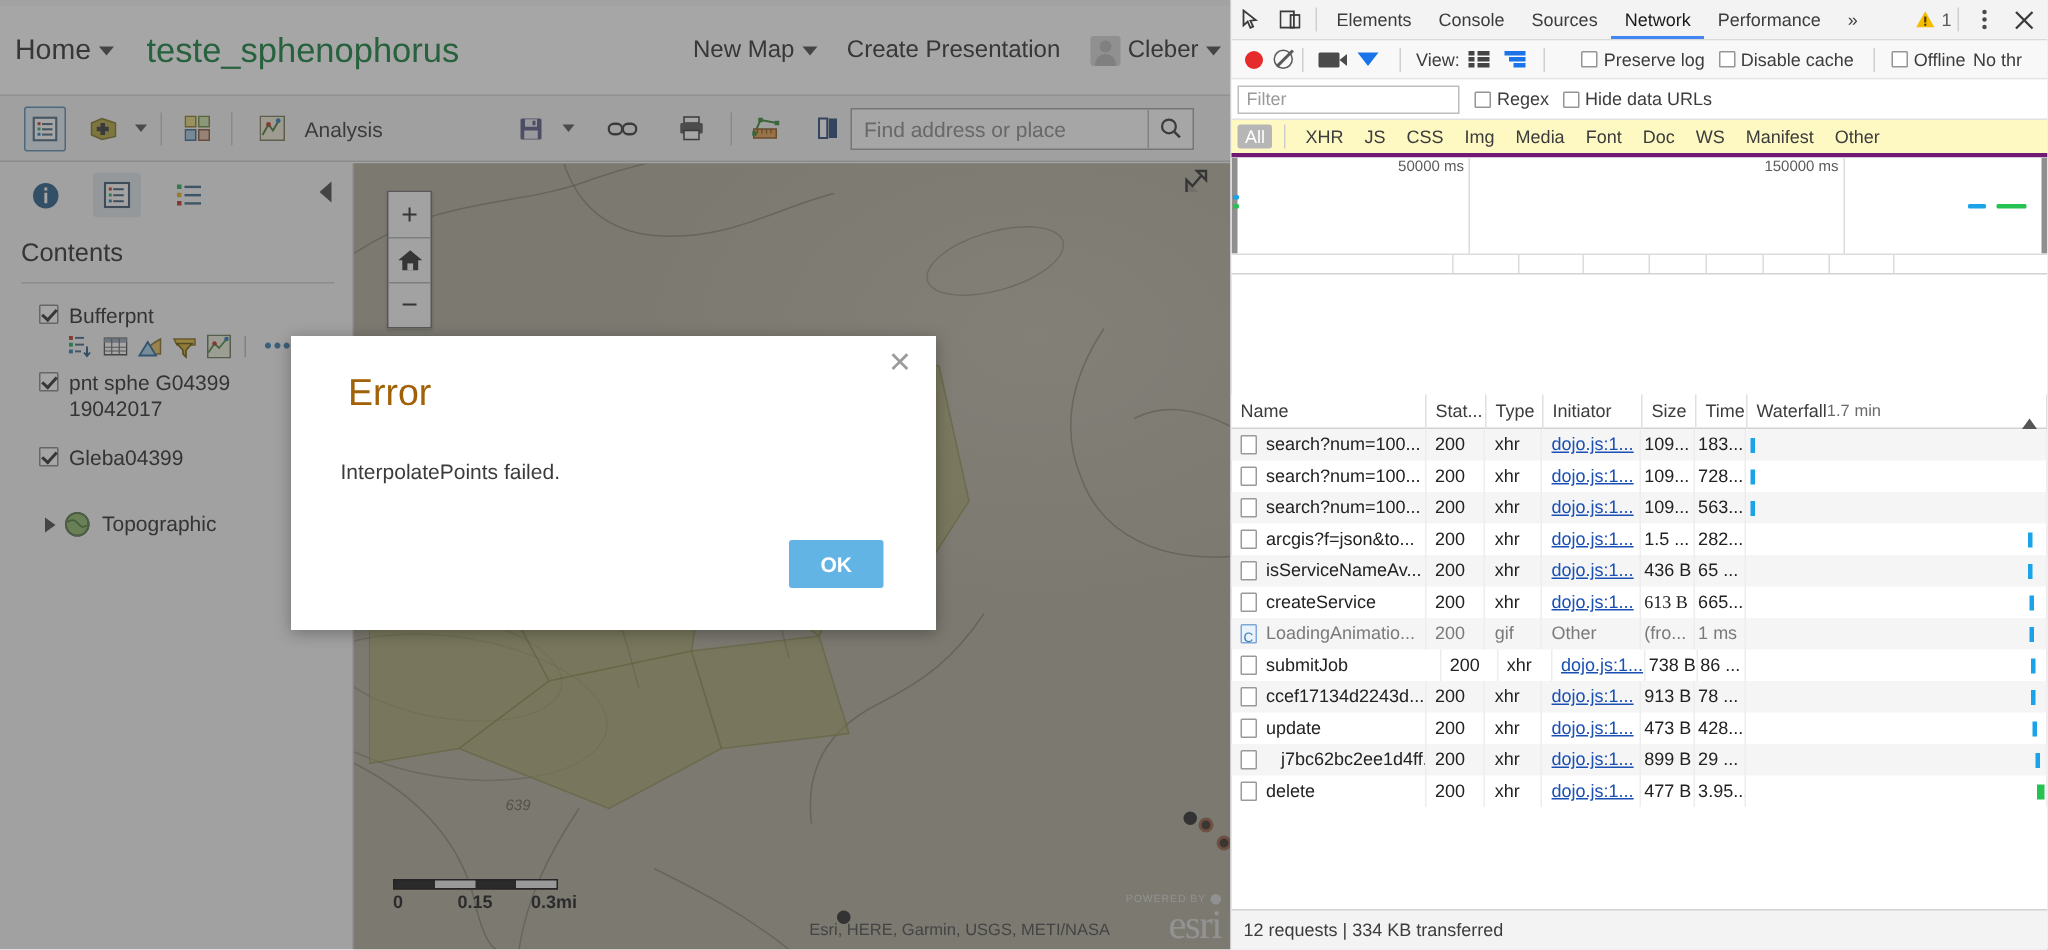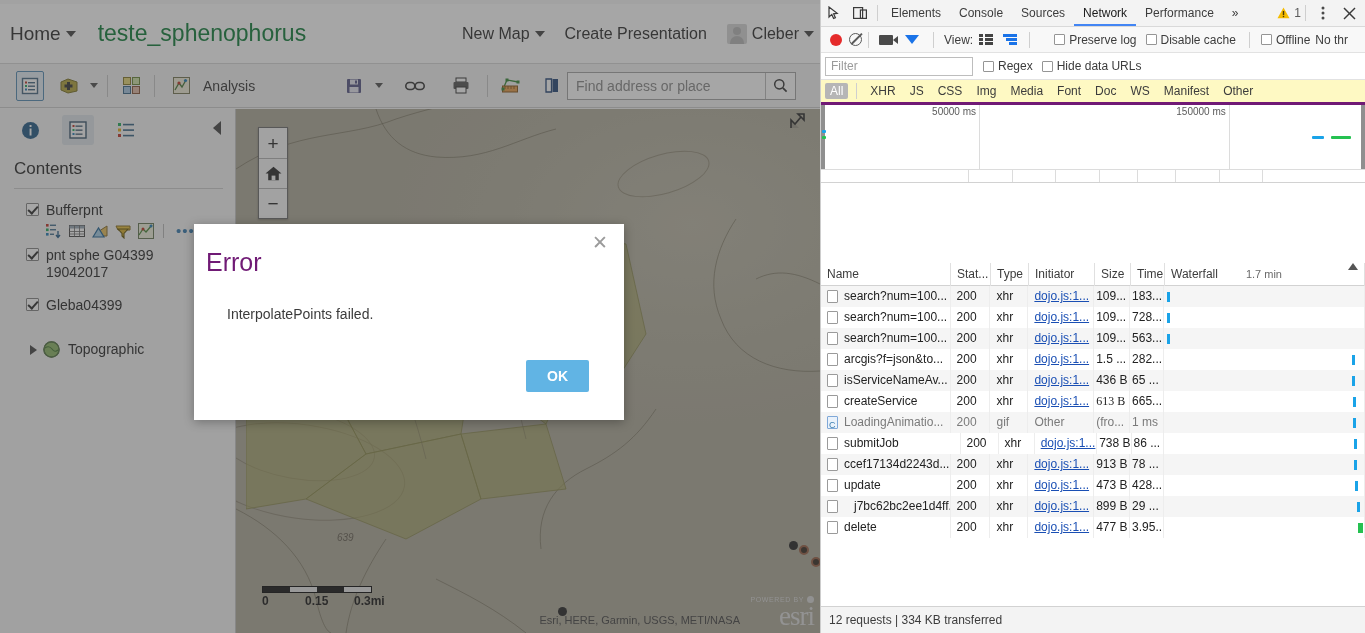--- a/index.html
+++ b/index.html
@@ -237,21 +237,21 @@
   #modal {
     position: absolute; left: 194px; top: 224px; width: 430px; height: 196px;
     background: #fff; z-index: 100; box-shadow: 0 2px 10px rgba(0,0,0,.30);
   }
   #modal-close {
     position: absolute; right: 14px; top: 9px; width: 20px; height: 20px;
     cursor: pointer; color: #9b9b9b; font-size: 19px; line-height: 20px;
     text-align: center;
   }
   #modal-title {
-    font-size: 25px; color: #701a75; padding: 24px 0 0 12px; font-weight: normal;
+    font-size: 25px; color: #a16207; padding: 24px 0 0 38px; font-weight: normal;
     margin: 0;
   }
   #modal-msg {
     font-size: 14px; color: #3b3b3b; padding: 29px 0 0 33px;
   }
   #modal-ok {
     position: absolute; right: 35px; bottom: 28px; width: 63px; height: 32px;
     background: #61b4e4; color: #fff; font-size: 14px; font-weight: bold;
     border: 0; cursor: pointer; border-radius: 2px;
     font-family: "Liberation Sans", sans-serif;
@@ -907,21 +907,21 @@
     </div>
 
     <div id="dt-table">
       <div id="dt-thead">
         <div class="th" style="width:130px">Name</div>
         <div class="th" style="width:40px">Stat...</div>
         <div class="th" style="width:38px">Type</div>
         <div class="th" style="width:66px">Initiator</div>
         <div class="th" style="width:36px">Size</div>
         <div class="th" style="width:34px">Time</div>
-        <div class="th" style="flex:1;display:flex;align-items:flex-start;gap:28px">
+        <div class="th" style="flex:1;display:flex;align-items:flex-end;">
           <span>Waterfall</span>
           <span style="color:#6a6a6a;font-size:11px">1.7 min</span>
           <i class="sort-arrow"></i>
         </div>
       </div>
       <div id="dt-tbody">
           <div class="tr">
             <div class="td name" style="width: 130px;">
               <span class="rowicon"></span>
               <span>search?num=100...</span>

